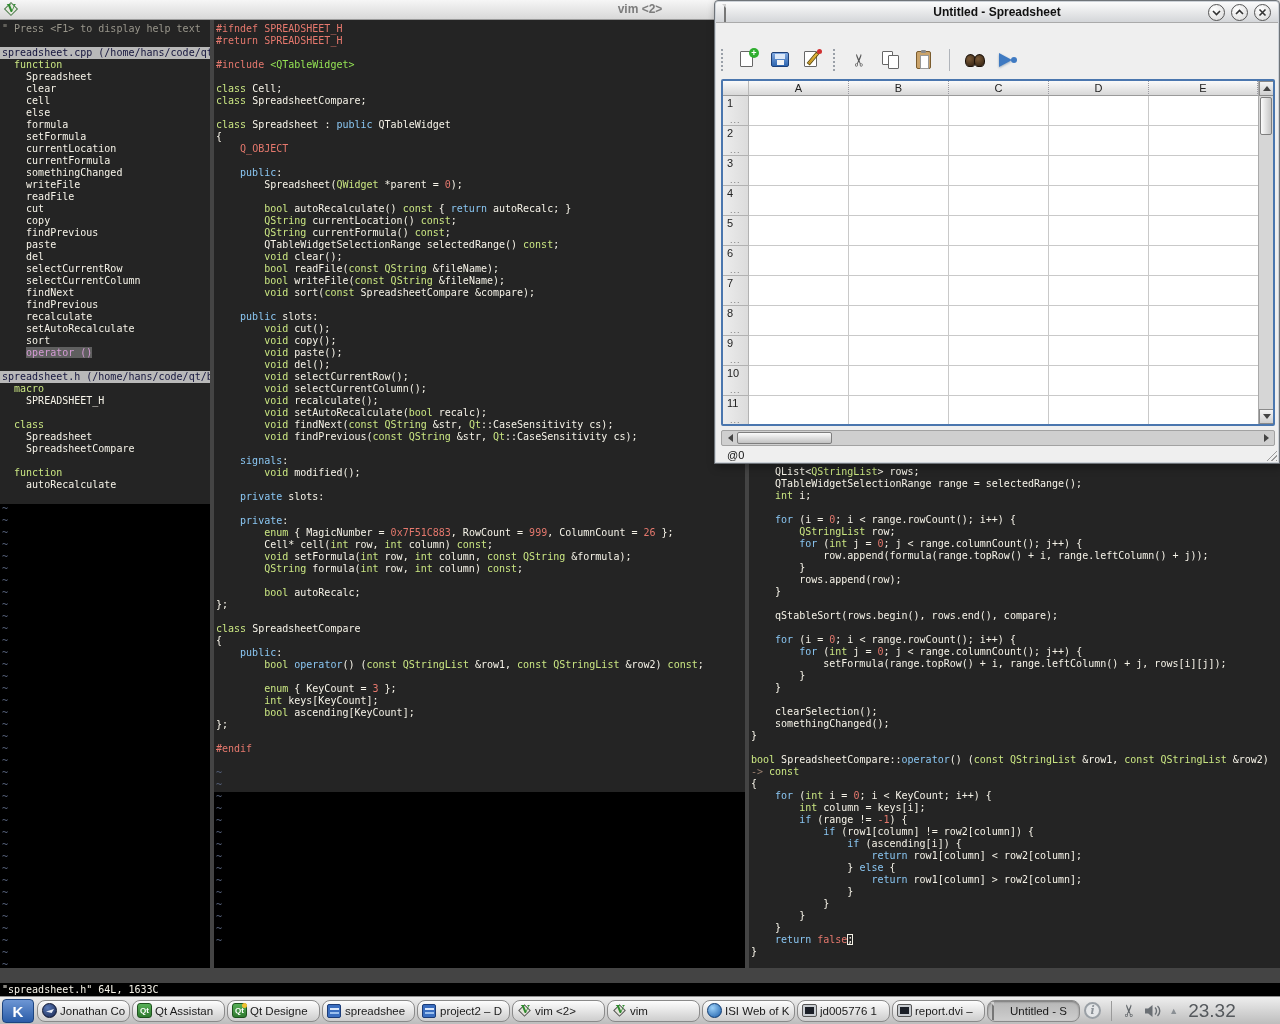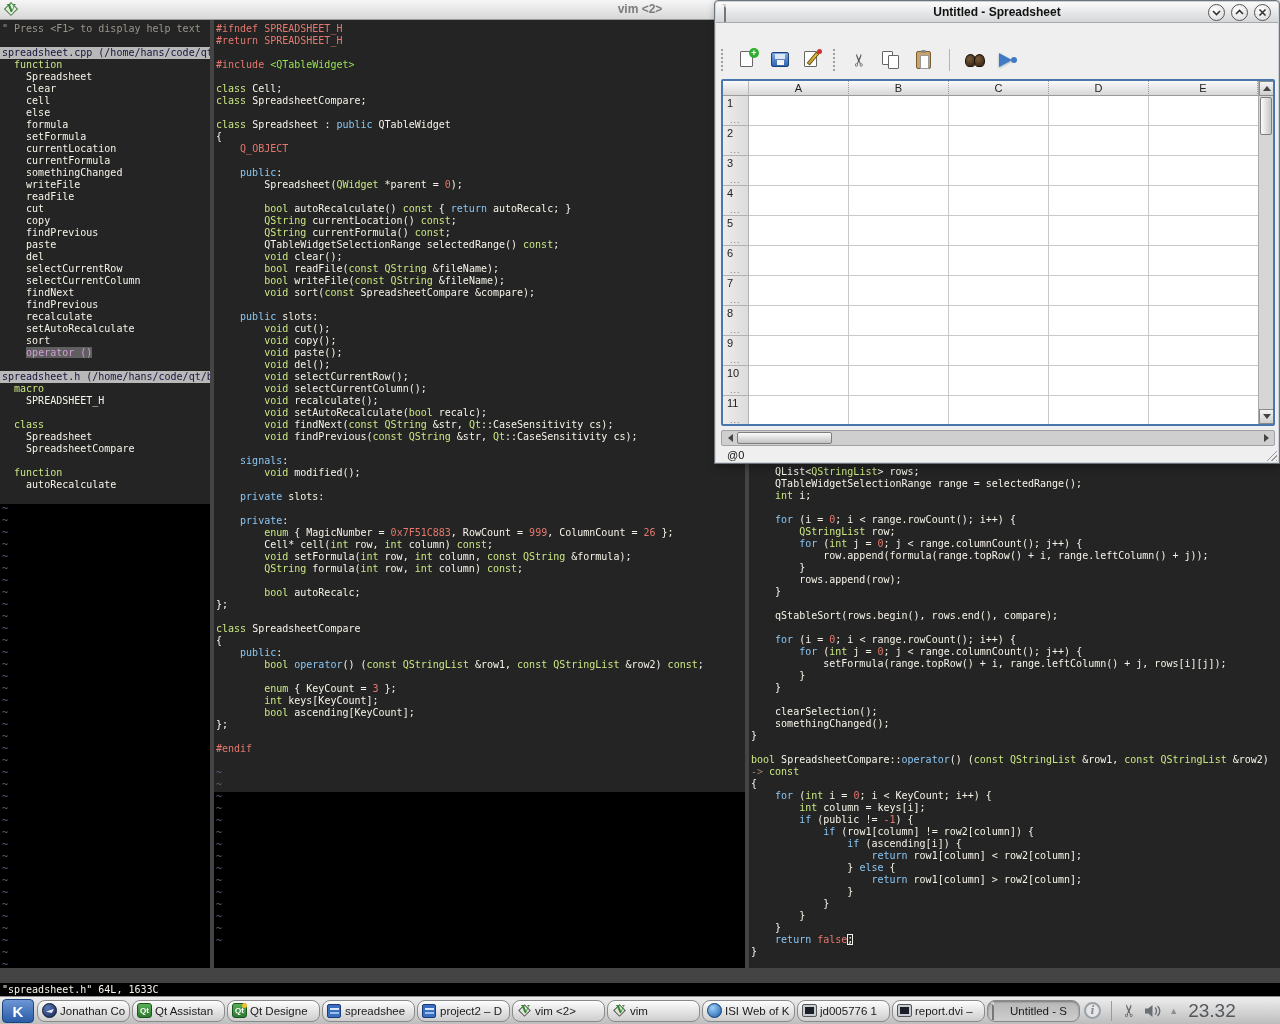--- a/index.html
+++ b/index.html
@@ -348,21 +348,21 @@
             <div class="line"></div>
             <div class="line"><span class="sy-n">    clearSelection();</span></div>
             <div class="line"><span class="sy-n">    somethingChanged();</span></div>
             <div class="line"><span class="sy-n">}</span></div>
             <div class="line"></div>
             <div class="line"><span class="sy-t">bool</span><span class="sy-n"> SpreadsheetCompare::</span><span class="sy-s">operator</span><span class="sy-n">() (</span><span class="sy-t">const QStringList</span><span class="sy-n"> &amp;row1, </span><span class="sy-t">const QStringList</span><span class="sy-n"> &amp;row2)</span></div>
             <div class="line"><span class="sy-wr">-&gt; </span><span class="sy-t">const</span></div>
             <div class="line"><span class="sy-n">{</span></div>
             <div class="line"><span class="sy-s">    for</span><span class="sy-n"> (</span><span class="sy-t">int</span><span class="sy-n"> i = </span><span class="sy-k">0</span><span class="sy-n">; i &lt; KeyCount; i++) {</span></div>
             <div class="line"><span class="sy-t">        int</span><span class="sy-n"> column = keys[i];</span></div>
-            <div class="line"><span class="sy-s">        if</span><span class="sy-n"> (public != </span><span class="sy-k">-1</span><span class="sy-n">) {</span></div>
+            <div class="line"><span class="sy-s">        if</span><span class="sy-n"> (range != </span><span class="sy-k">-1</span><span class="sy-n">) {</span></div>
             <div class="line"><span class="sy-s">            if</span><span class="sy-n"> (row1[column] != row2[column]) {</span></div>
             <div class="line"><span class="sy-s">                if</span><span class="sy-n"> (ascending[i]) {</span></div>
             <div class="line"><span class="sy-s">                    return</span><span class="sy-n"> row1[column] &lt; row2[column];</span></div>
             <div class="line"><span class="sy-n">                } </span><span class="sy-s">else</span><span class="sy-n"> {</span></div>
             <div class="line"><span class="sy-s">                    return</span><span class="sy-n"> row1[column] &gt; row2[column];</span></div>
             <div class="line"><span class="sy-n">                }</span></div>
             <div class="line"><span class="sy-n">            }</span></div>
             <div class="line"><span class="sy-n">        }</span></div>
             <div class="line"><span class="sy-n">    }</span></div>
             <div class="line"><span class="sy-s">    return</span><span class="sy-n"> </span><span class="sy-k">false</span><span class="sy-cur">;</span></div>

